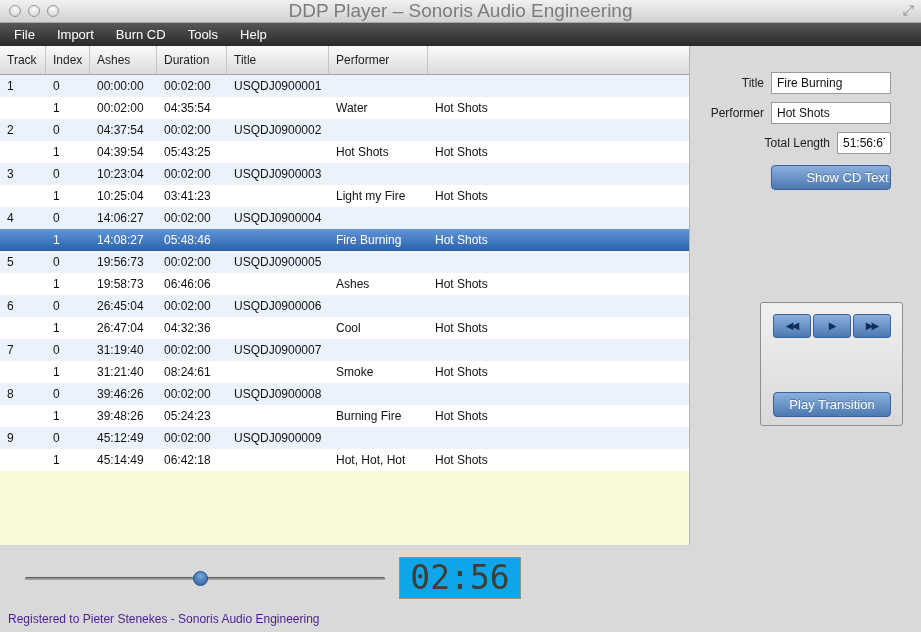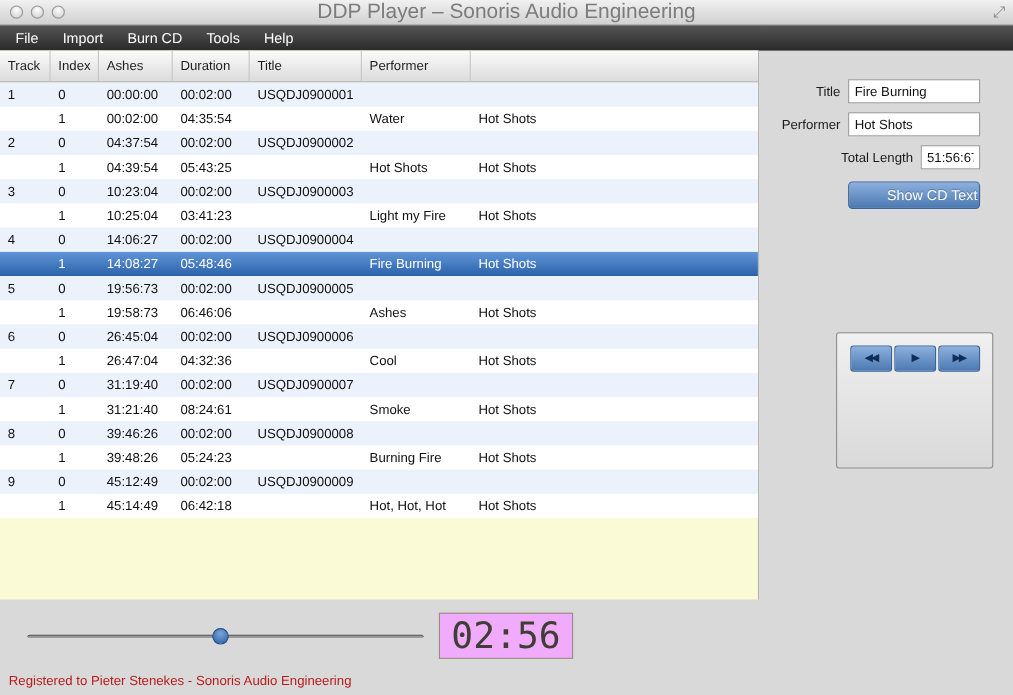--- a/index.html
+++ b/index.html
@@ -106,29 +106,29 @@
     background:#9d9d9d; border-radius:2px;
     box-shadow:inset 0 1px 1px rgba(0,0,0,.45);
   }
   .slider-thumb {
     position:absolute; left:168px; top:0; width:15px; height:15px; border-radius:50%;
     background:radial-gradient(circle at 50% 32%, #78a5da, #275da2);
     border:1px solid #1c4a87; cursor:grab;
   }
   .time-display {
     position:absolute; left:399px; top:557px; width:122px; height:42px;
-    background:#f0abfc; border:1px solid #96917a;
+    background:#0ea5e9; border:1px solid #96917a;
     font-family:"DejaVu Sans Mono", monospace; font-size:33px; line-height:40px;
     text-align:center; color:#3e3e34;
   }
 
   
   .status-bar {
     position:absolute; left:0; bottom:0; width:921px; height:24px;
-    font-size:12px; color:#b91c1c; line-height:22px; padding-left:8px;
+    font-size:12px; color:#4c1d95; line-height:22px; padding-left:8px;
     white-space:nowrap;
   }
 </style>
 </head>
 <body>
 
 <div>
 
   <div class="titlebar">
     <div class="traffic">
@@ -359,20 +359,21 @@
       </div>
     <button class="blue-btn show-cd">Show CD Text</button>
   </div>
 
   <div class="transport-box">
     <div class="transport-buttons">
       <button class="transport-btn"><span class="glyph">◀◀</span></button>
       <button class="transport-btn"><span class="glyph">▶</span></button>
       <button class="transport-btn"><span class="glyph">▶▶</span></button>
     </div>
+    <button class="blue-btn play-transition">Play Transition</button>
   </div>
 
   <div class="seek-slider">
     <div class="slider-track"></div>
     <div class="slider-thumb"></div>
   </div>
 
   <div class="time-display">02:56</div>
 
   <div class="status-bar">Registered to Pieter Stenekes - Sonoris Audio Engineering</div>

